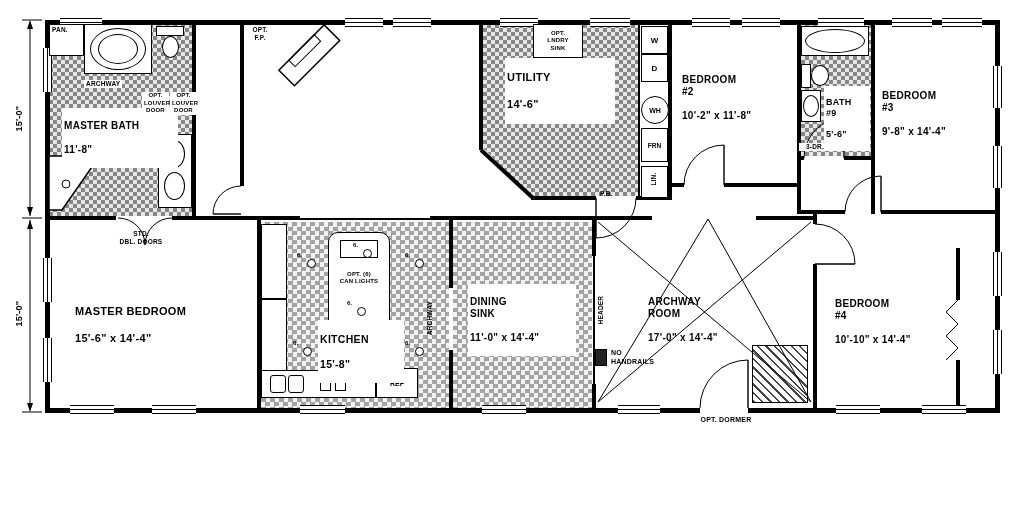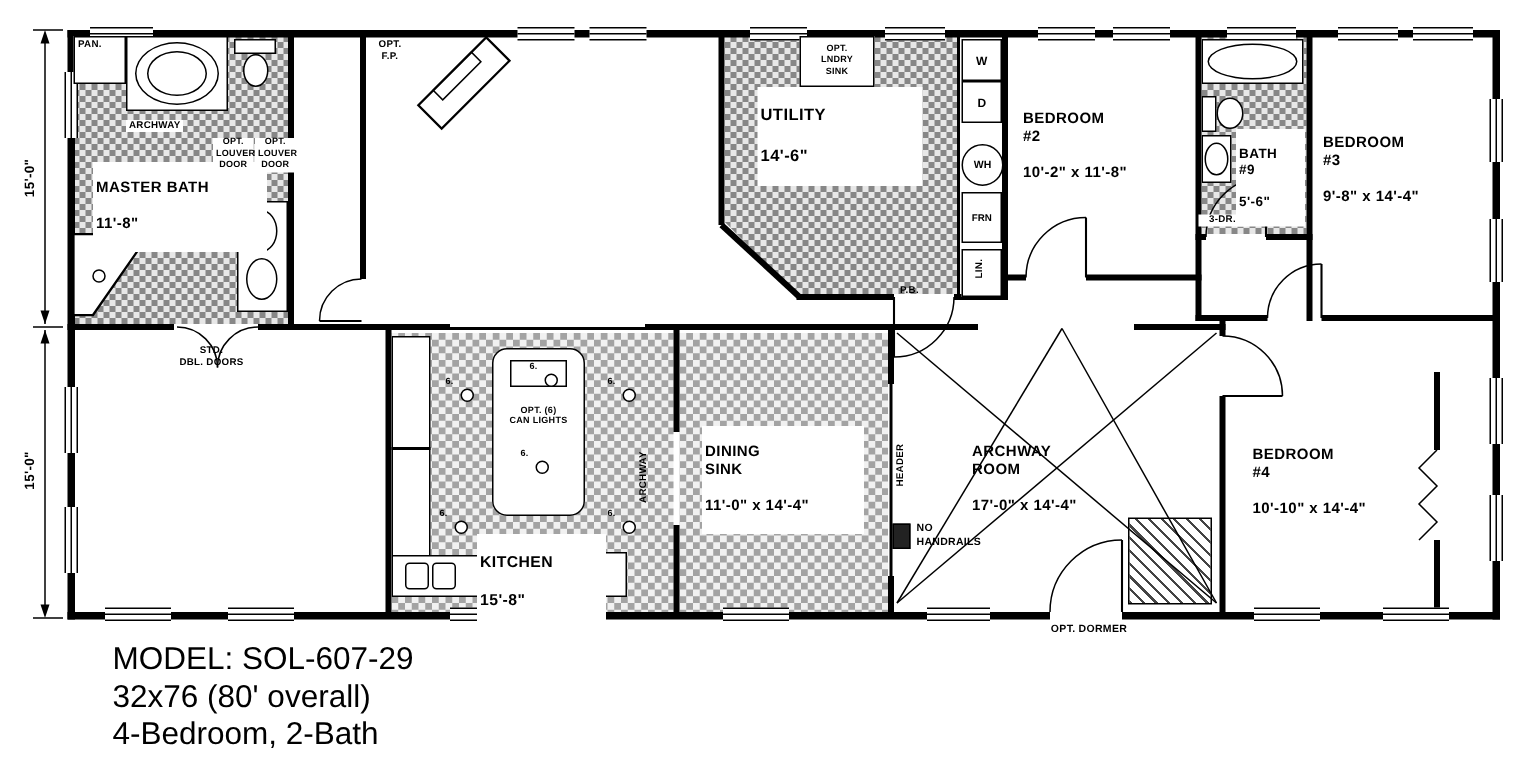--- a/index.html
+++ b/index.html
@@ -242,21 +242,25 @@
   <div class="room-label on-tile" style="left:824px;top:86px;width:46px;font-size:9px;">
     <div>BATH
 #9</div>
     <div>5'-6"</div>
   </div>
   <div class="room-label" style="left:882px;top:78px;width:110px;font-size:10px;">
     <div>BEDROOM
 #3</div>
     <div>9'-8" x 14'-4"</div>
   </div>
-  <div class="room-label on-tile" style="left:318px;top:356px;width:86px;font-size:10.5px;">
+  <div class="room-label" style="left:75px;top:292px;width:135px;font-size:11px;">
+    <div>MASTER BEDROOM</div>
+    <div>15'-6" x 14'-4"</div>
+  </div>
+  <div class="room-label on-tile" style="left:318px;top:320px;width:86px;font-size:10.5px;">
     <div>KITCHEN</div>
     <div>15'-8"</div>
   </div>
   <div class="room-label on-tile" style="left:468px;top:284px;width:108px;font-size:10px;">
     <div>DINING
 SINK</div>
     <div>11'-0" x 14'-4"</div>
   </div>
   <div class="room-label" style="left:648px;top:284px;width:115px;font-size:10px;">
     <div>ARCHWAY
@@ -285,19 +289,14 @@
   <div class="ann on-tile" style="left:799px;top:143px;width:32px;text-align:center;">3-DR.</div>
   <div class="ann vrot" style="left:637px;top:175px;width:34px;text-align:center;">LIN.</div>
   <div class="ann vrot" style="left:405px;top:314px;width:50px;text-align:center;">ARCHWAY</div>
   <div class="ann vrot" style="left:577px;top:306px;width:48px;text-align:center;">HEADER</div>
   <div class="ann" style="left:611px;top:349px;width:62px;font-size:7px;">NO
 HANDRAILS</div>
   <div class="ann" style="left:686px;top:416px;width:80px;font-size:7px;text-align:center;">OPT. DORMER</div>
   <div class="ann vrot" style="left:0px;top:113px;width:40px;font-size:9px;text-align:center;">15'-0"</div>
   <div class="ann vrot" style="left:0px;top:308px;width:40px;font-size:9px;text-align:center;">15'-0"</div>
 
-  <div style="position:absolute;left:75px;top:427px;">
-    <div class="title-line">MODEL: SOL-607-29</div>
-    <div class="title-line">32x76 (80' overall)</div>
-    <div class="title-line">4-Bedroom, 2-Bath</div>
-  </div>
 
 </div>
 
 </body></html>

